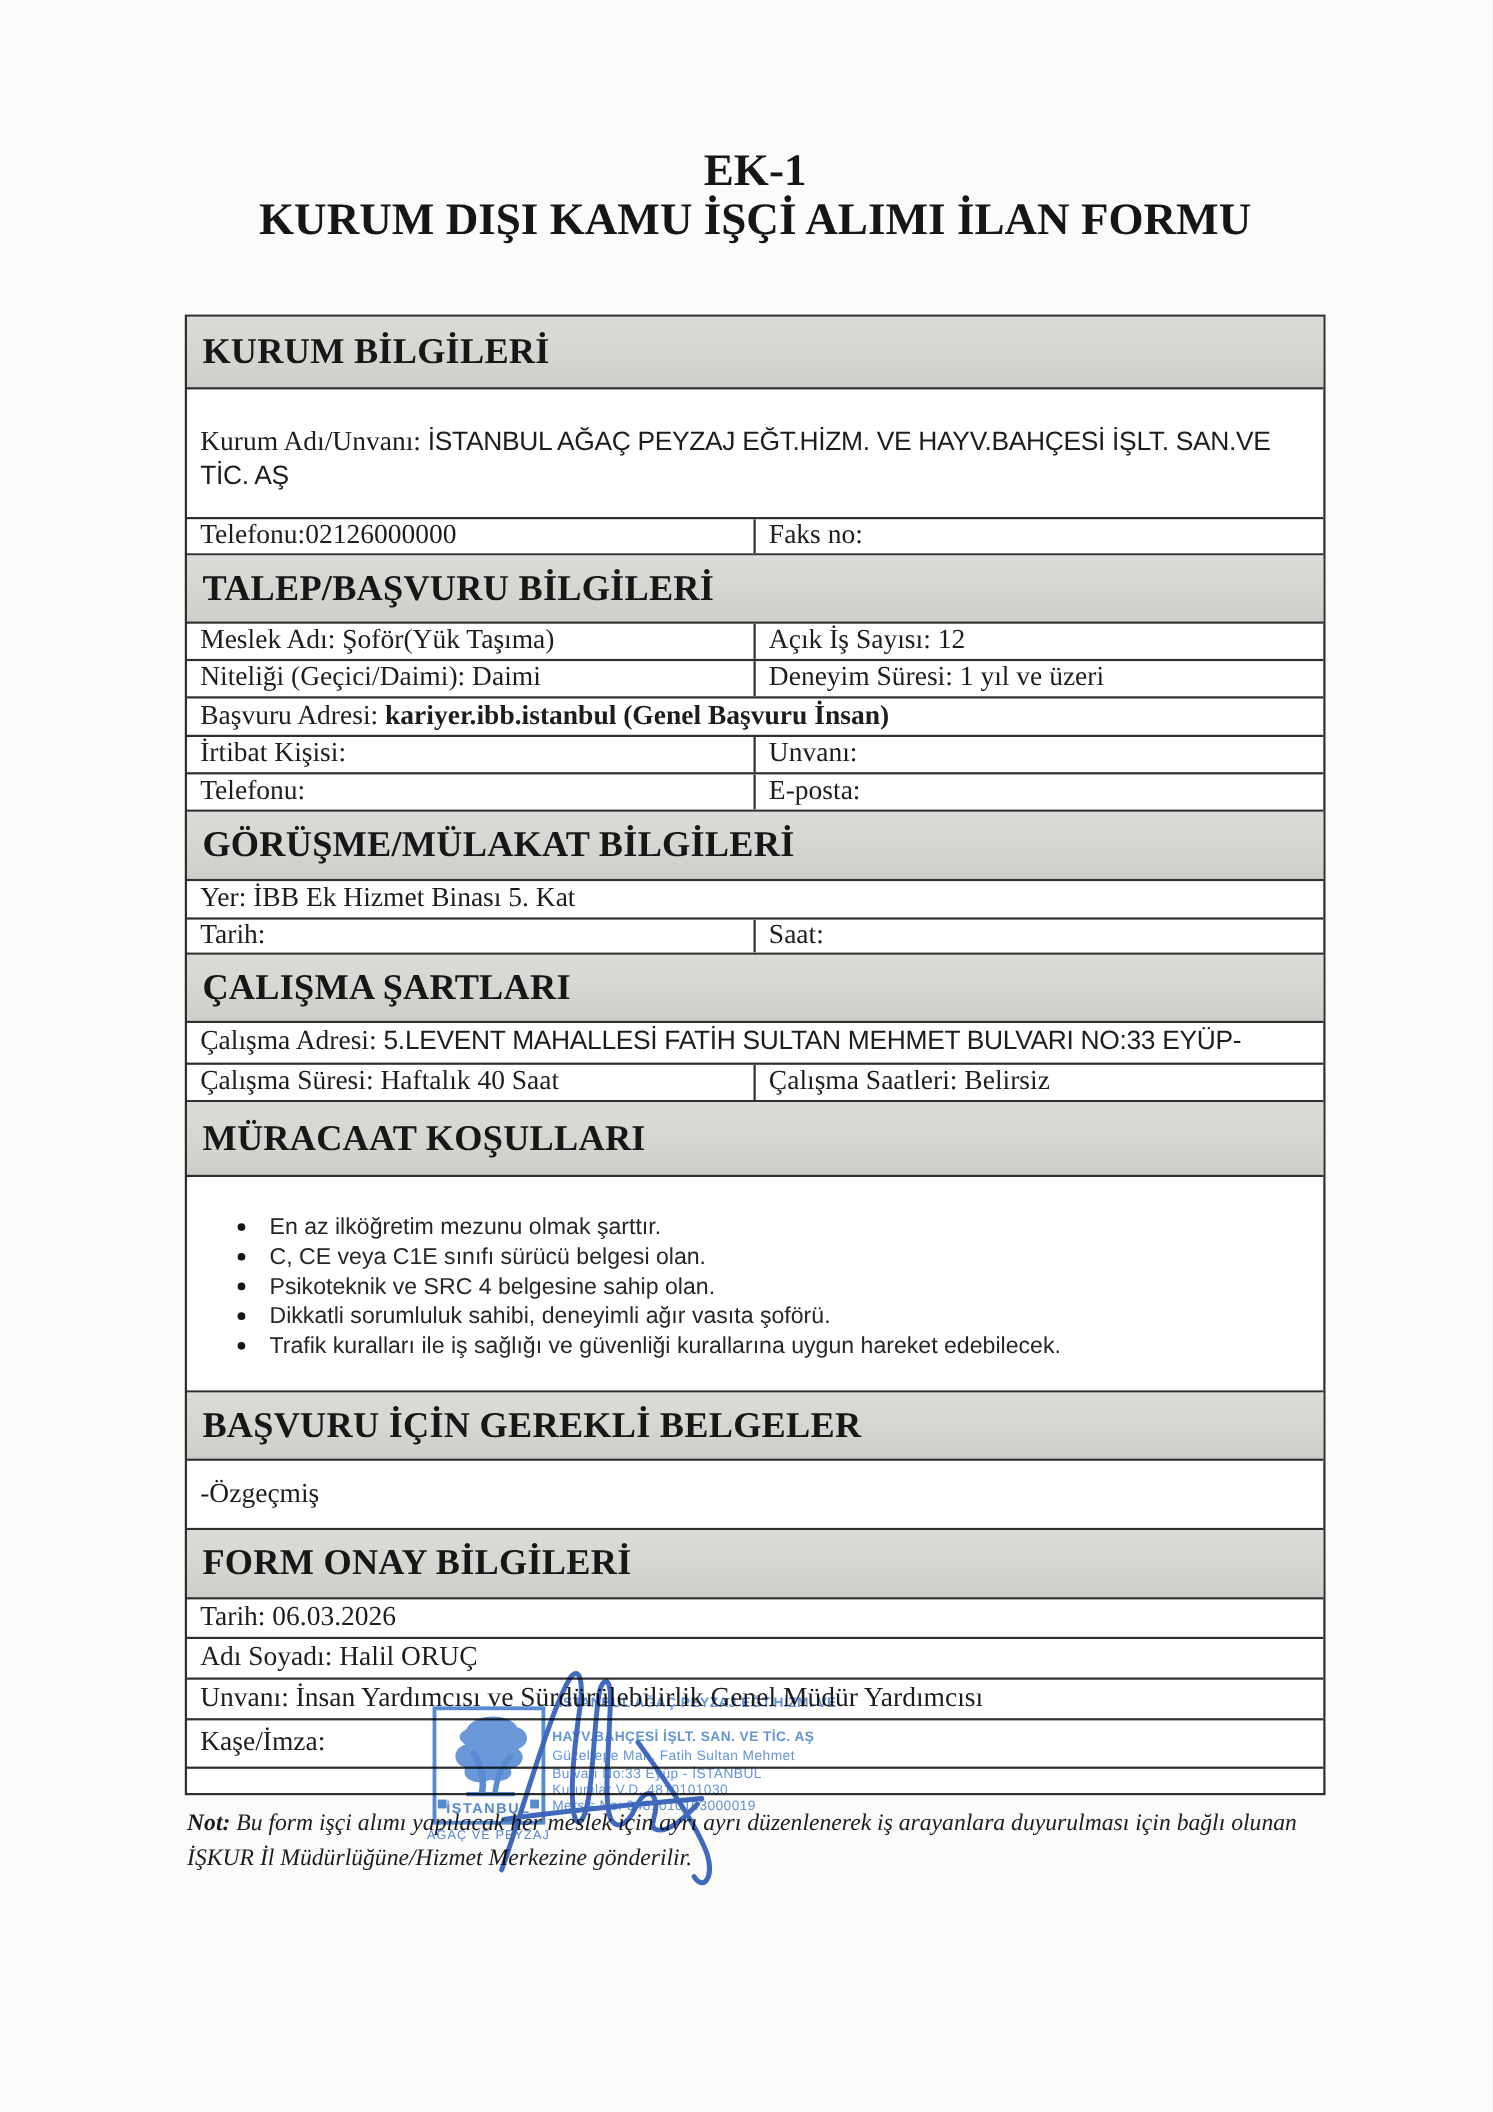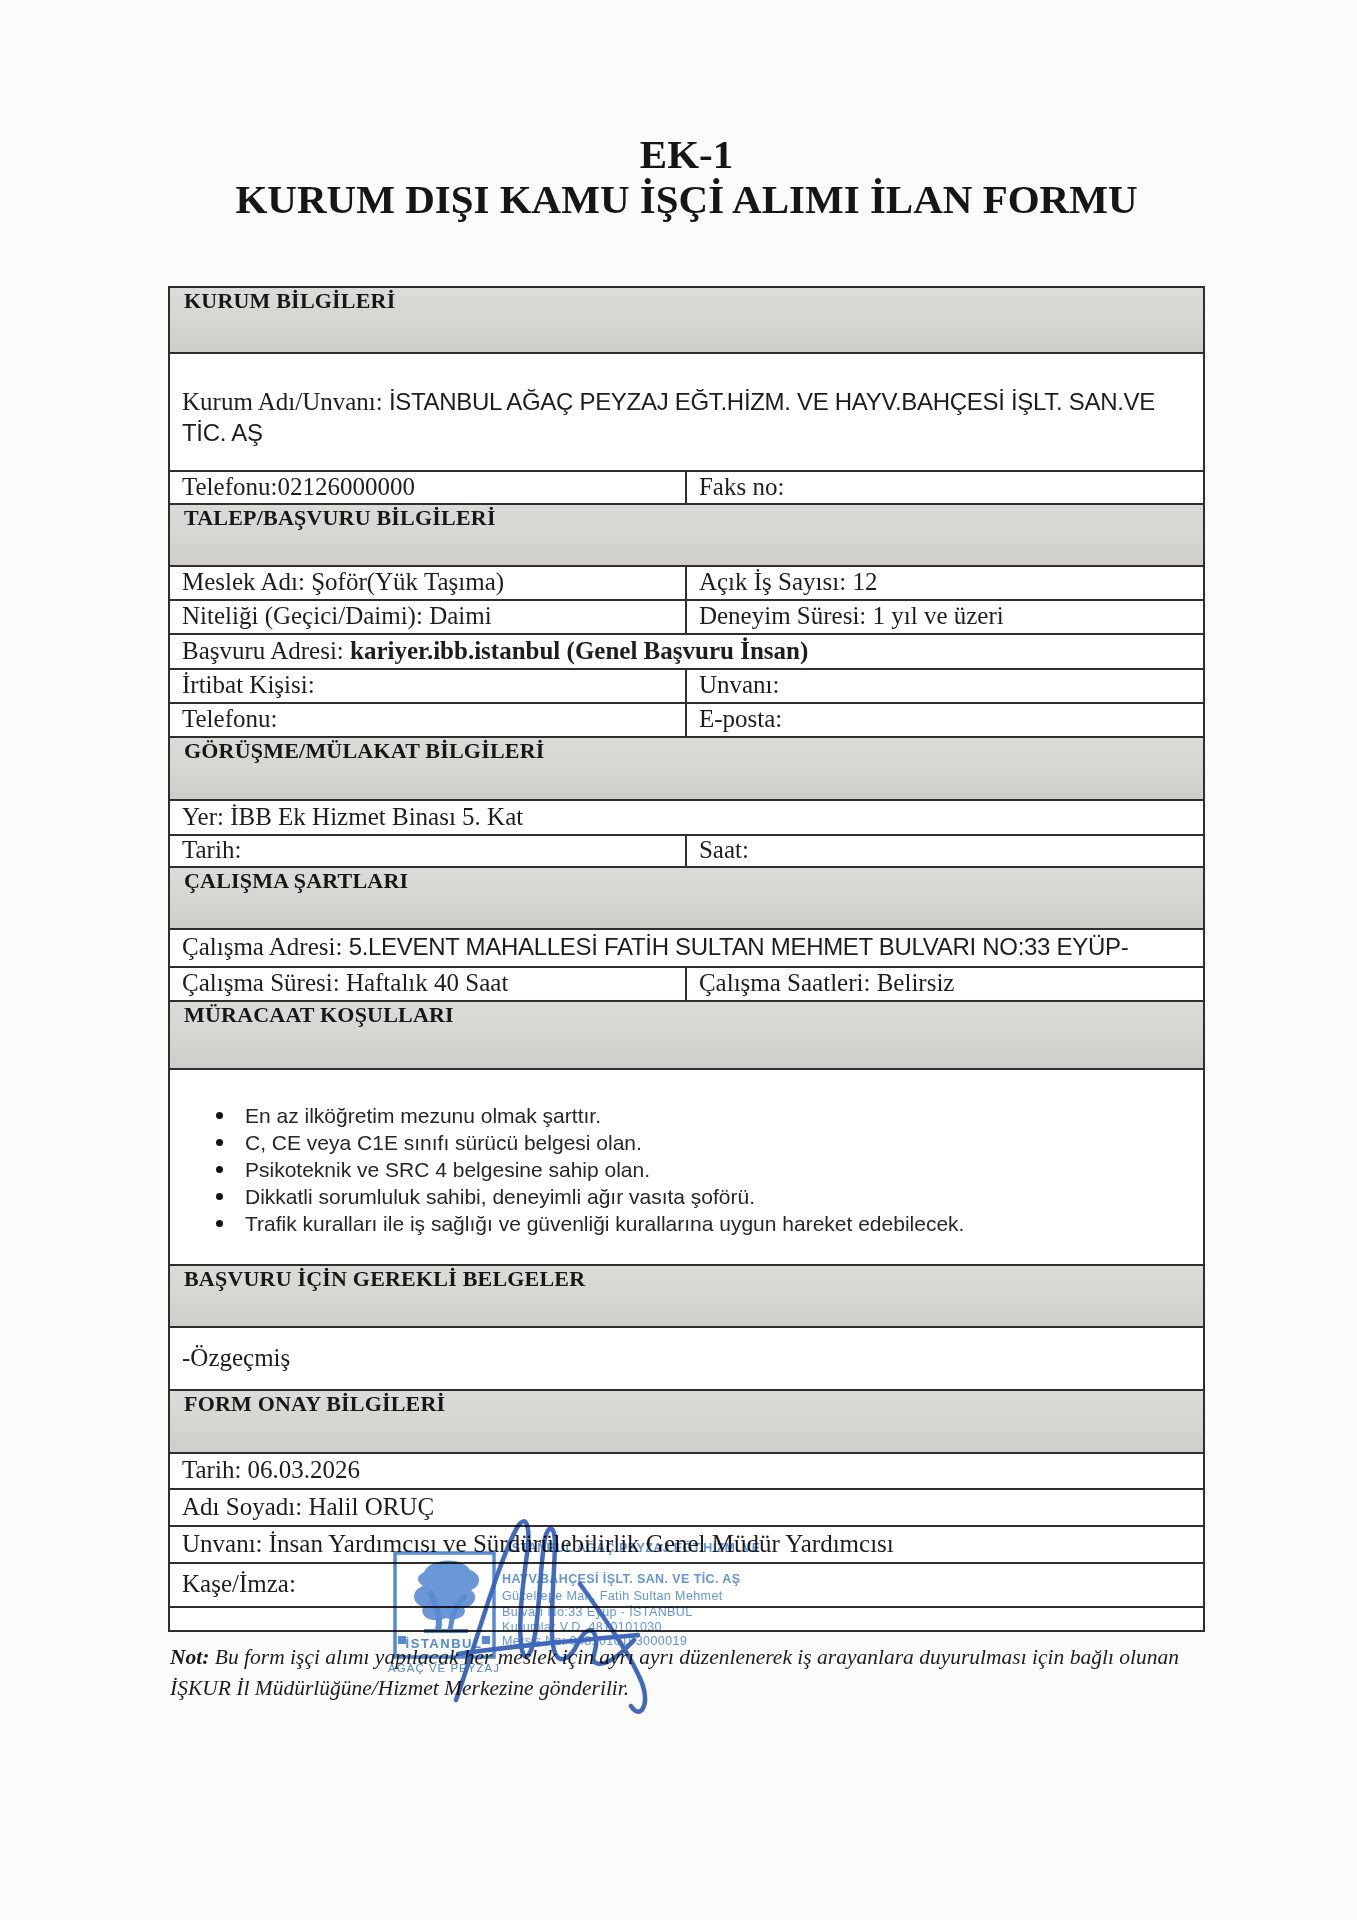--- a/index.html
+++ b/index.html
@@ -10,22 +10,22 @@
   }
   .content{position:absolute;left:168px;top:0;width:1037px;}
   .titles{padding-top:132px;text-align:center;font-weight:bold;font-size:41px;line-height:45px;color:#161616;}
   .form-table{
     margin-top:64px;box-sizing:border-box;width:1037px;
     border:2.5px solid #2e2e2e;background:#fff;
   }
   .row{position:relative;box-sizing:border-box;border-bottom:2px solid #2f2f2f;overflow:hidden;}
   .row:last-child{border-bottom:none;}
   .row.header{
-    display:flex;align-items:flex-start;padding:0 14px;
-    font-weight:bold;font-size:22px;letter-spacing:0.2px;color:#171717;
+    display:flex;align-items:center;padding:0 14px;
+    font-weight:bold;font-size:33px;letter-spacing:0.2px;color:#171717;
     background:linear-gradient(180deg,#dddbd8 0%,#d7d5d2 55%,#cfcdc9 100%);
   }
   .row.field{padding:0 12px;font-size:25px;}
   .row.split{display:flex;font-size:25px;}
   .cell{box-sizing:border-box;flex:0 0 49.85%;padding:0 12px;overflow:hidden;}
   .cell + .cell{flex:1 1 auto;border-left:2px solid #2f2f2f;}
   .lbl{color:#1d1d1d;}
   .val{color:#1d1d1d;}
   .val.caps-sans{font-family:"Liberation Sans","DejaVu Sans",sans-serif;font-size:24px;letter-spacing:-0.3px;}
   .val.bold{font-weight:bold;}

